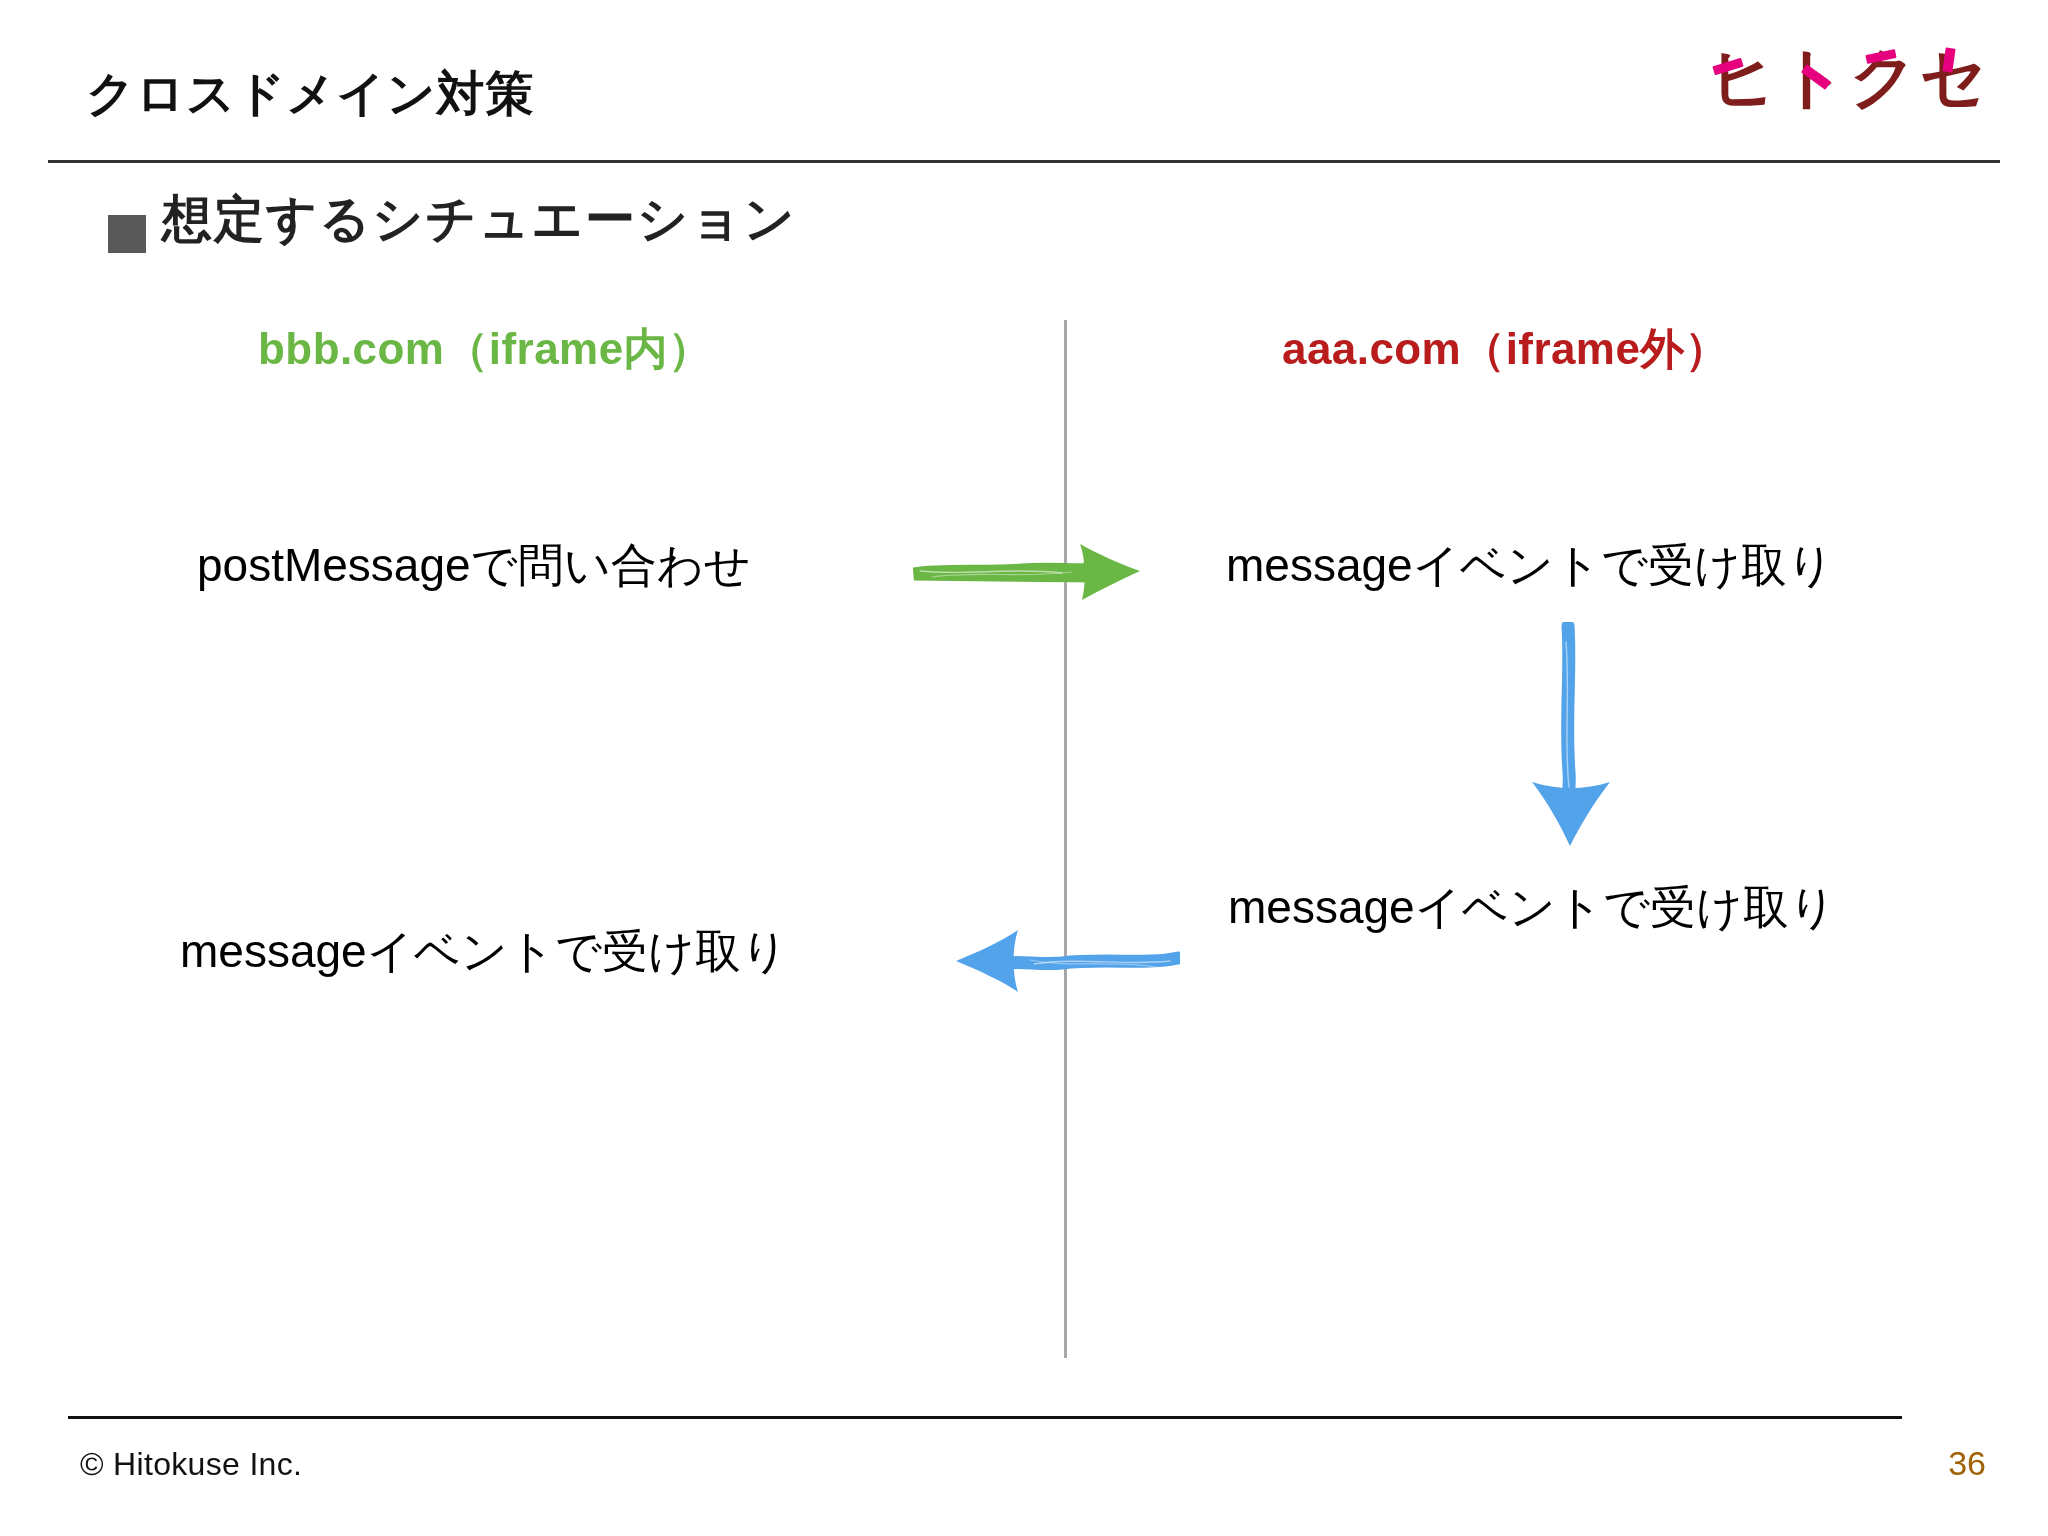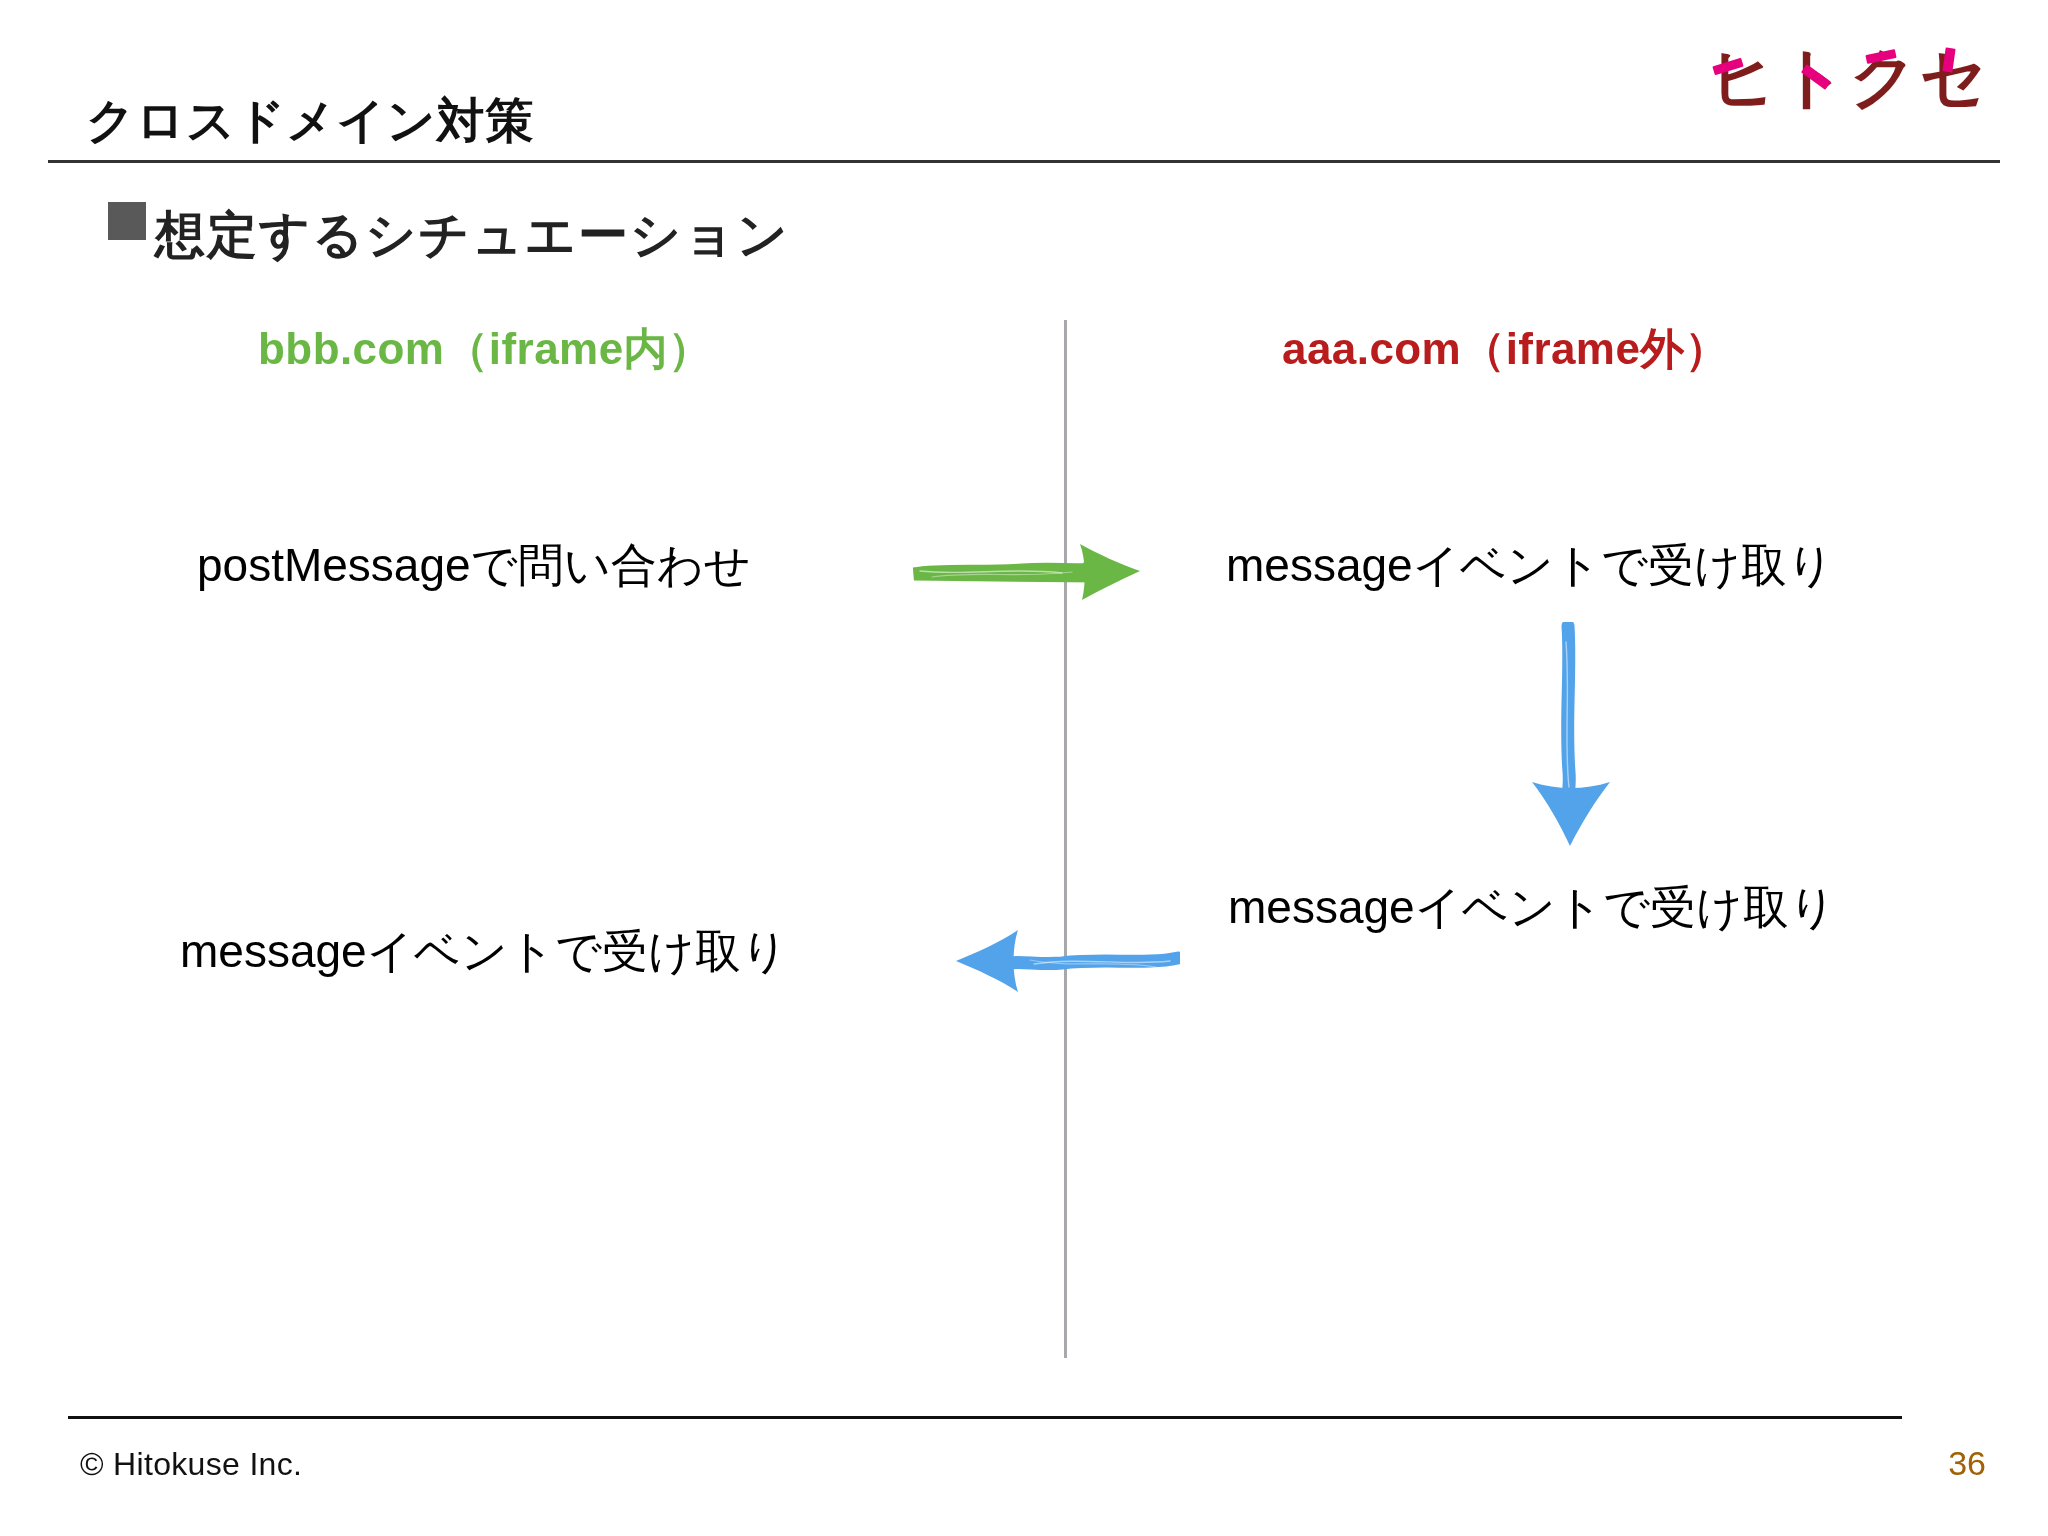--- a/index.html
+++ b/index.html
@@ -24,21 +24,20 @@
     width: 2048px; height: 162px;
   }
   #page-title {
     position: absolute;
     left: 86px; top: 62px;
     font-size: 48px;
     font-weight: bold;
     letter-spacing: 0.02em;
     color: #111111;
     white-space: nowrap;
-    margin-top: 27px;
   }
   #brand-logo {
     position: absolute;
     right: 58px; top: 44px;
     font-size: 66px;
     font-weight: bold;
     letter-spacing: 0.04em;
     white-space: nowrap;
     line-height: 1;
     color: #7f1d1d;
@@ -62,24 +61,24 @@
   #header-rule {
     position: absolute;
     left: 48px; top: 160px;
     width: 1952px; height: 3px;
     background: #333333;
   }
 
   
   #section-heading {
     position: absolute;
-    left: 108px; top: 202px;
+    left: 108px; top: 186px;
     display: flex;
-    align-items: flex-start;
-    gap: 9px;
+    align-items: flex-end;
+    gap: 16px;
   }
   #section-bullet {
     width: 38px; height: 38px;
     background: #595959;
     flex: none;
   }
   #section-heading-label {
     font-size: 50px;
     font-weight: bold;
     letter-spacing: 0.04em;

